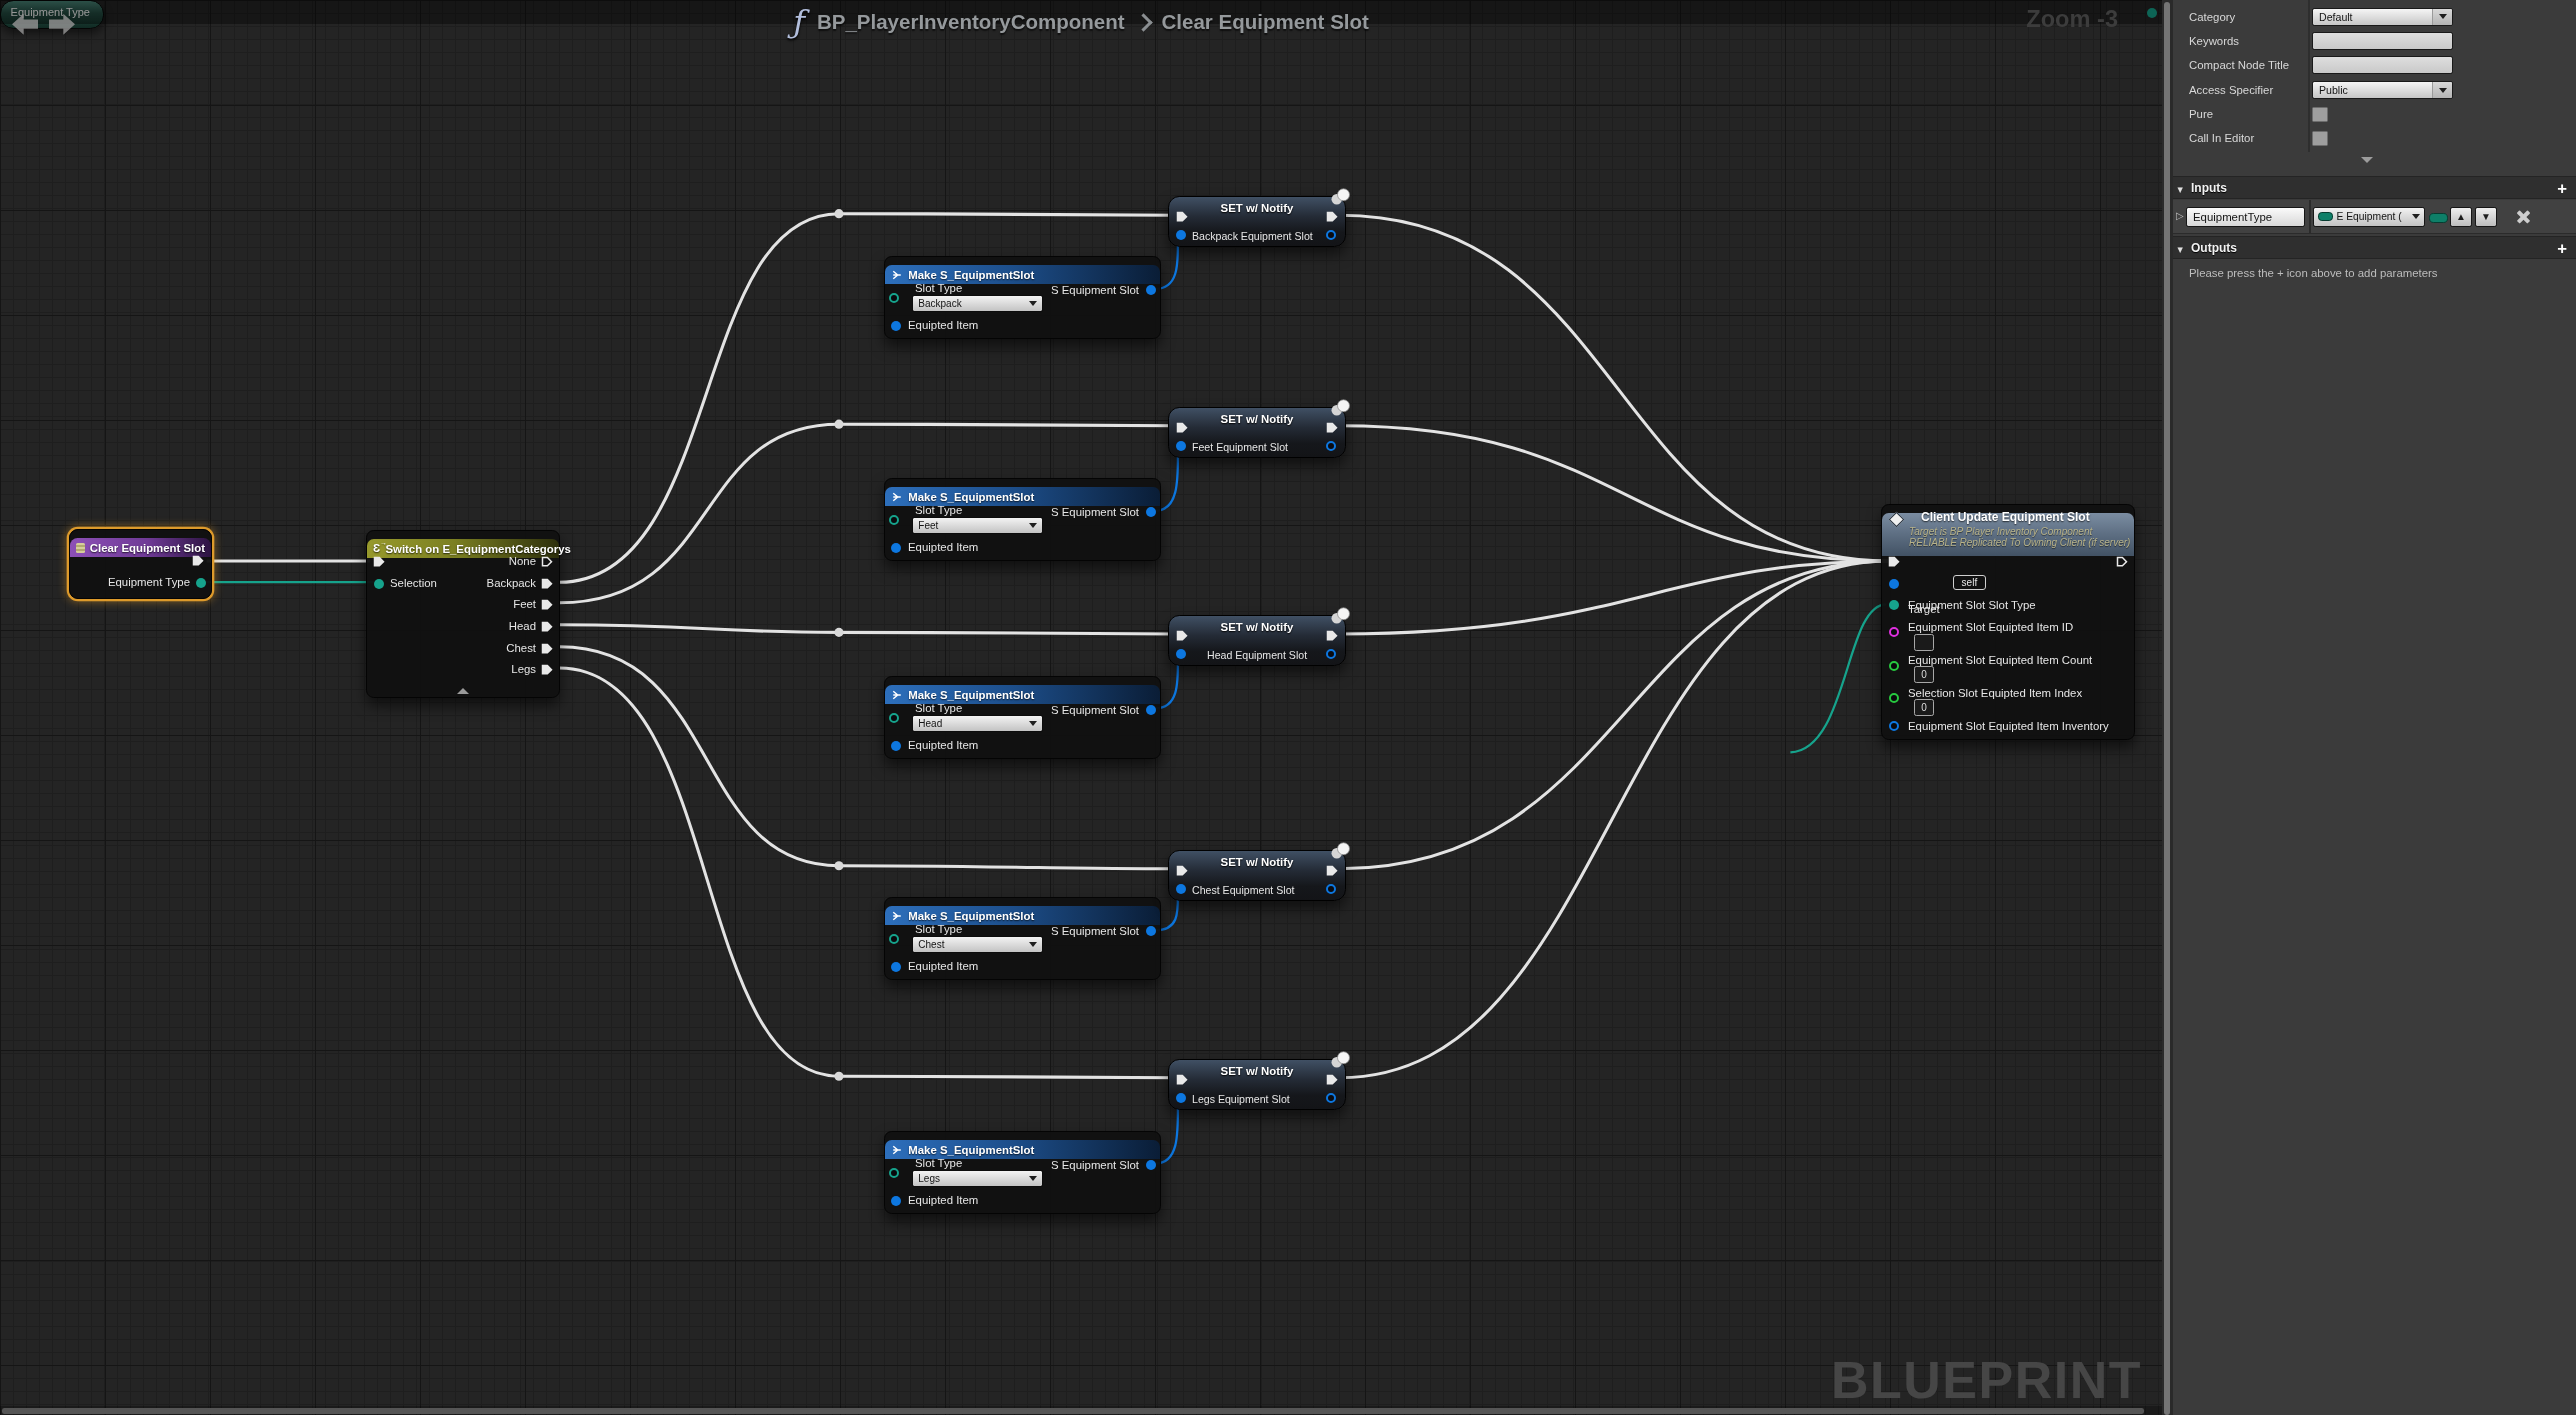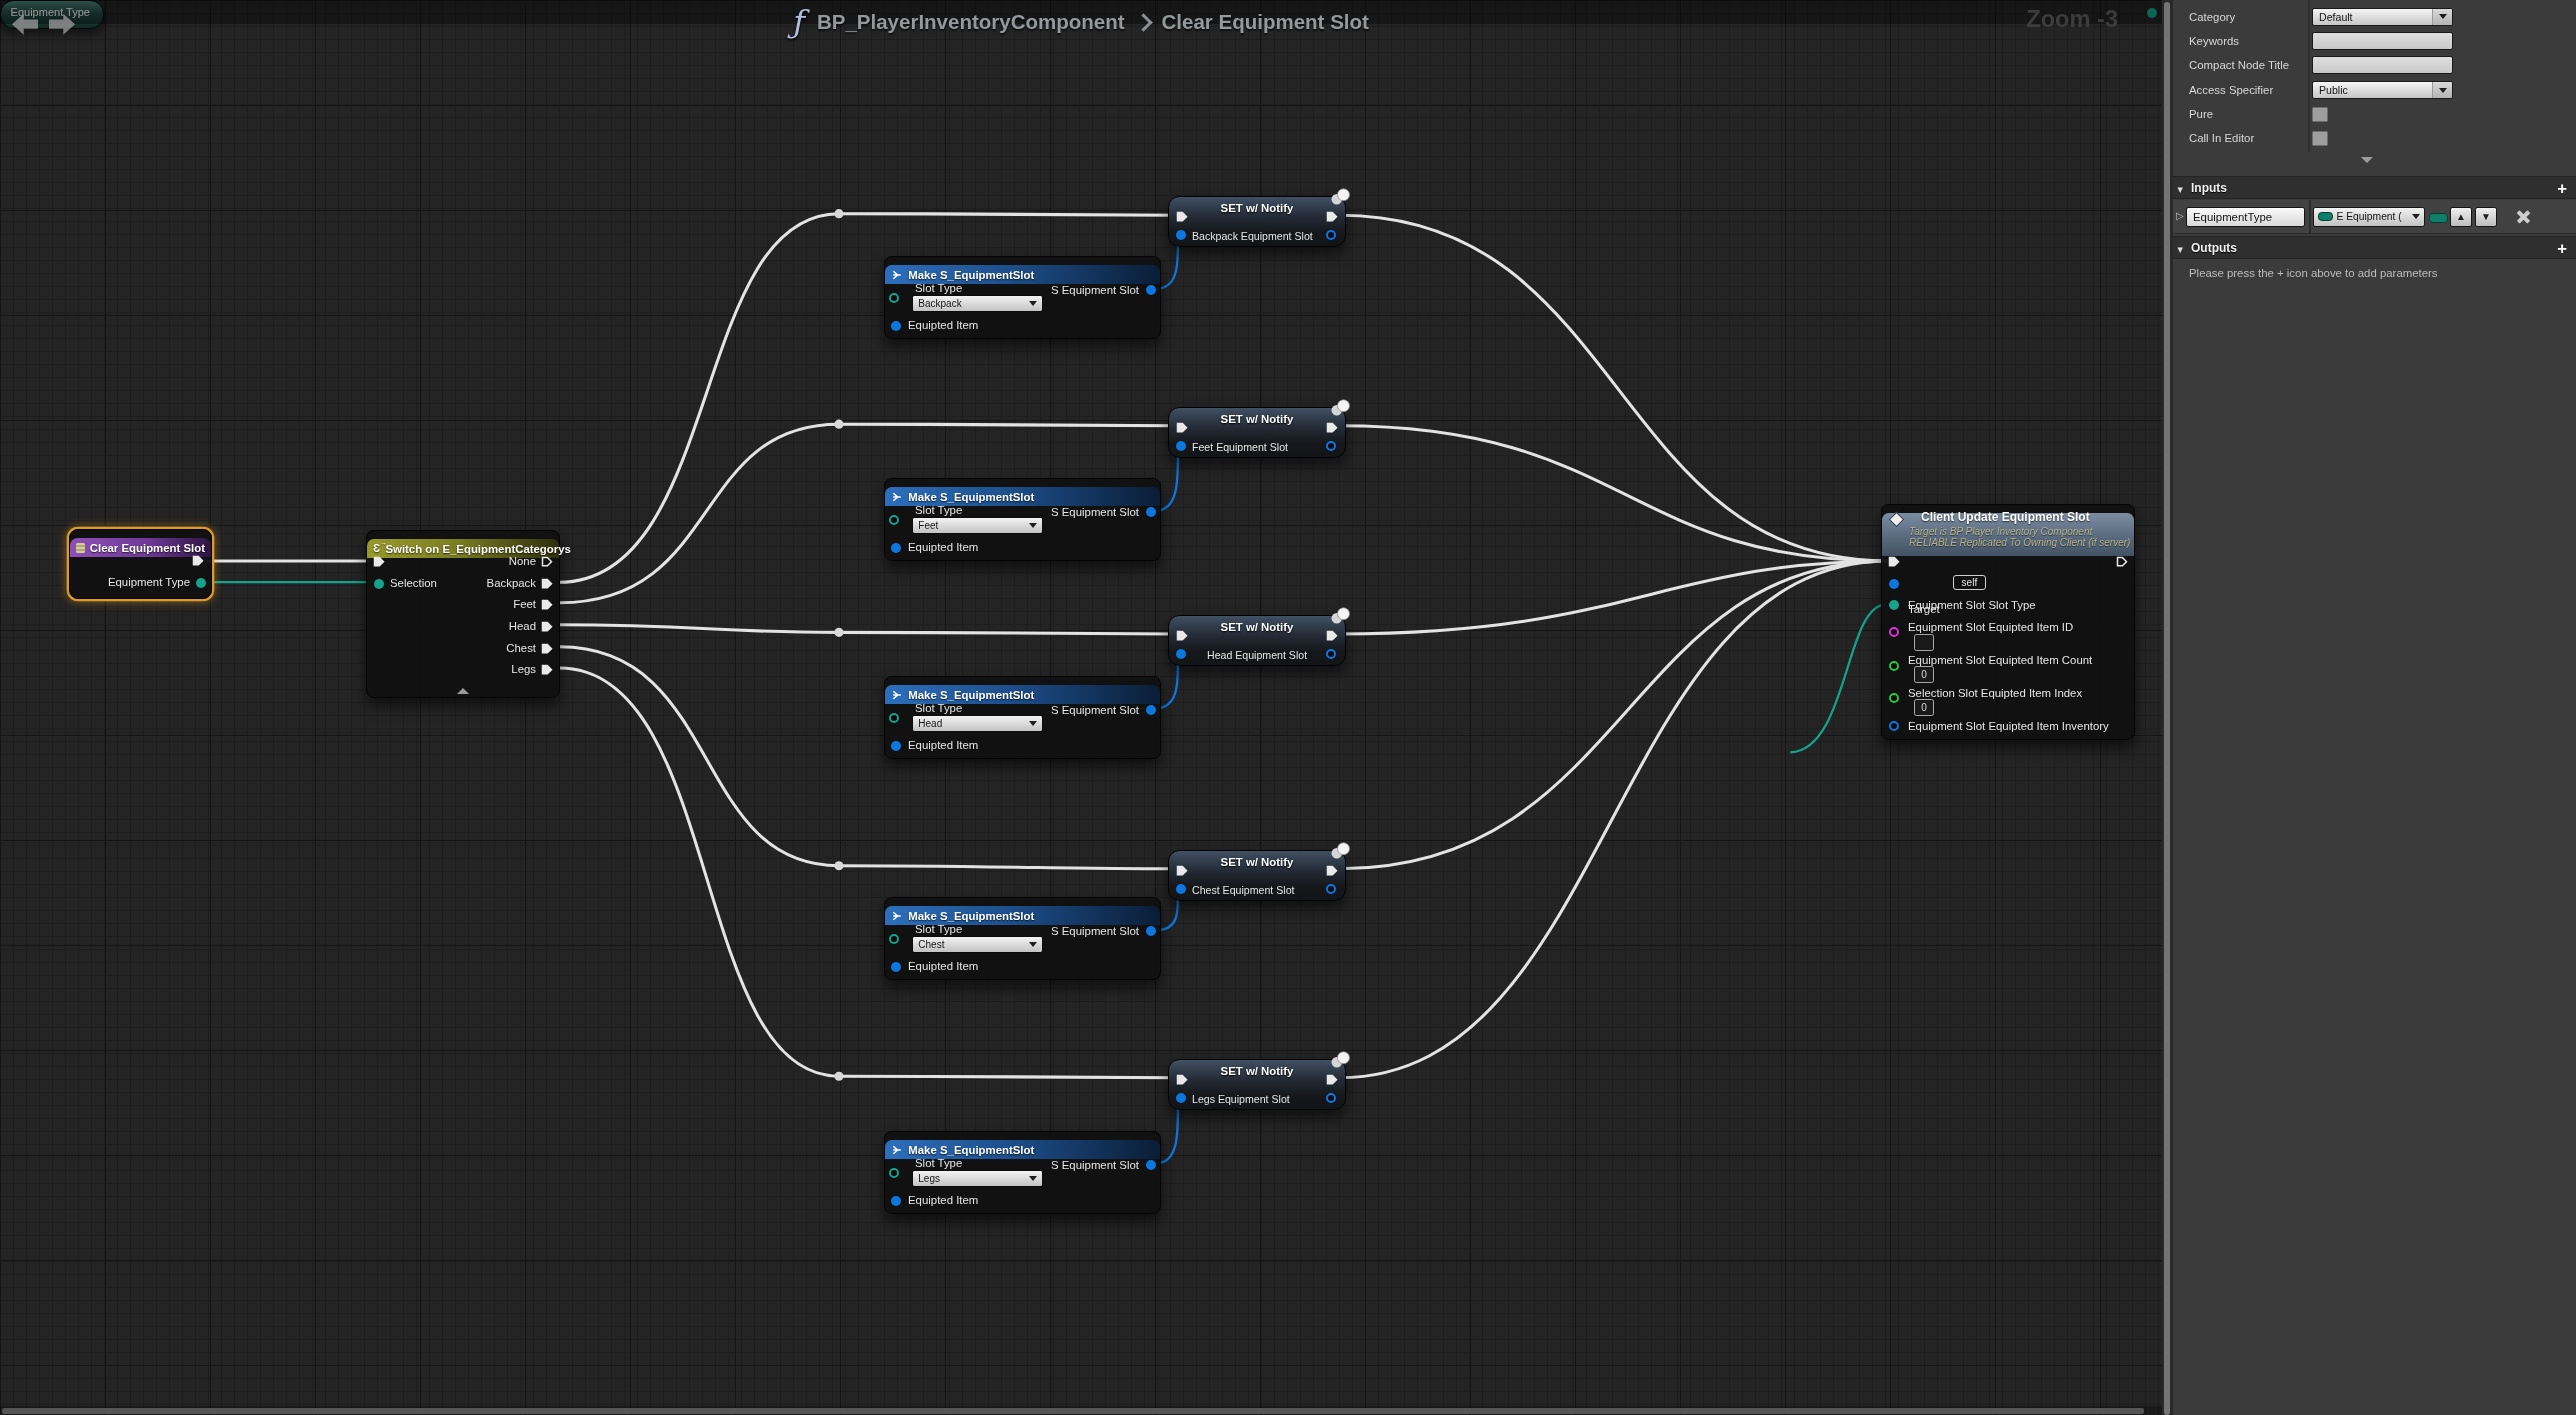--- a/index.html
+++ b/index.html
@@ -406,20 +406,21 @@
     <div id="graph-top-strip"></div>
     <span class="nav-arrow back"></span>
     <span class="nav-arrow fwd"></span>
     <div id="breadcrumb">
       <span class="fn-icon">ƒ</span>
       <span class="crumb">BP_PlayerInventoryComponent</span>
       <span class="chev"></span>
       <span class="crumb">Clear Equipment Slot</span>
     </div>
     <span id="zoom-label">Zoom -3</span>
+    <span id="watermark">BLUEPRINT</span>
     <div id="hscroll">
         <div class="thumb"></div>
       </div>
   </div>
 
   <div id="vscroll">
       <div class="thumb"></div>
     </div>
 
   <div id="panel">

